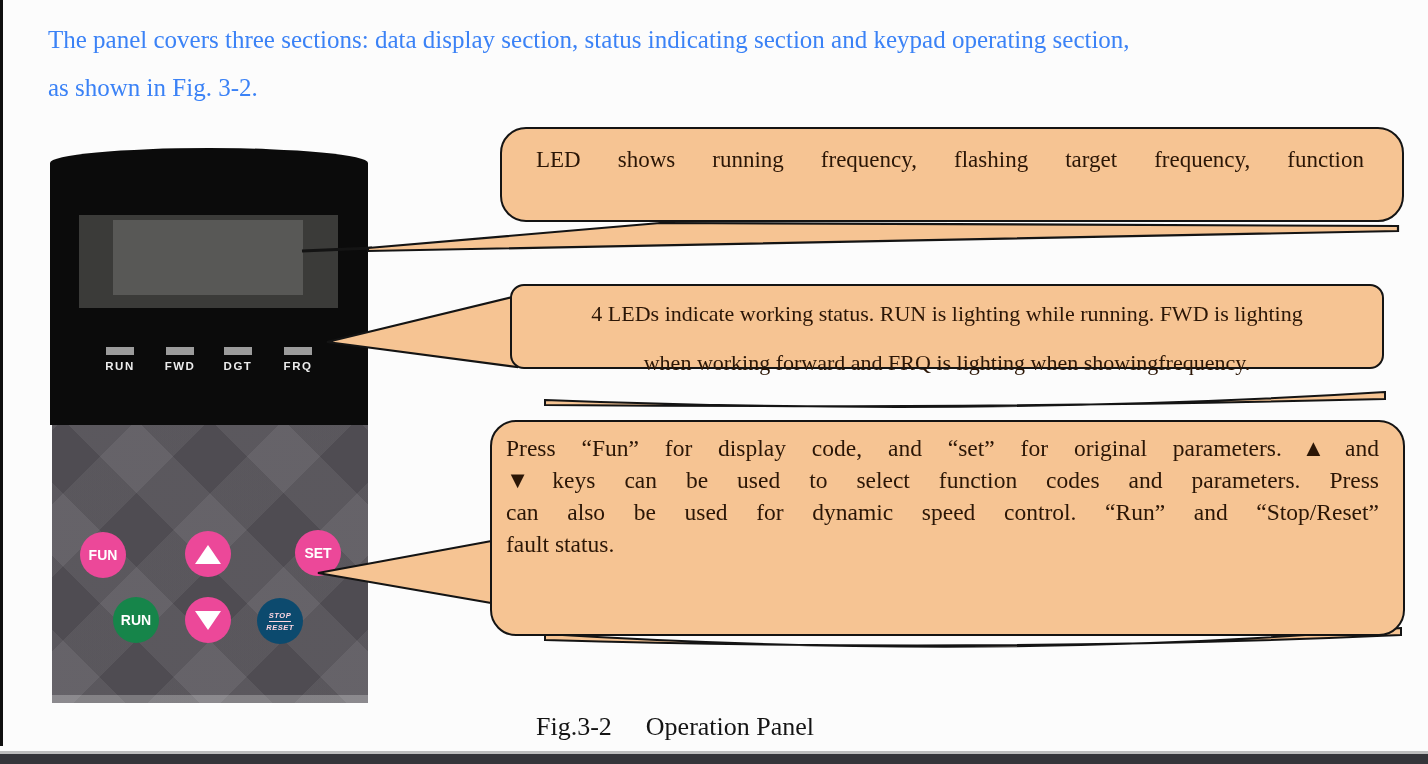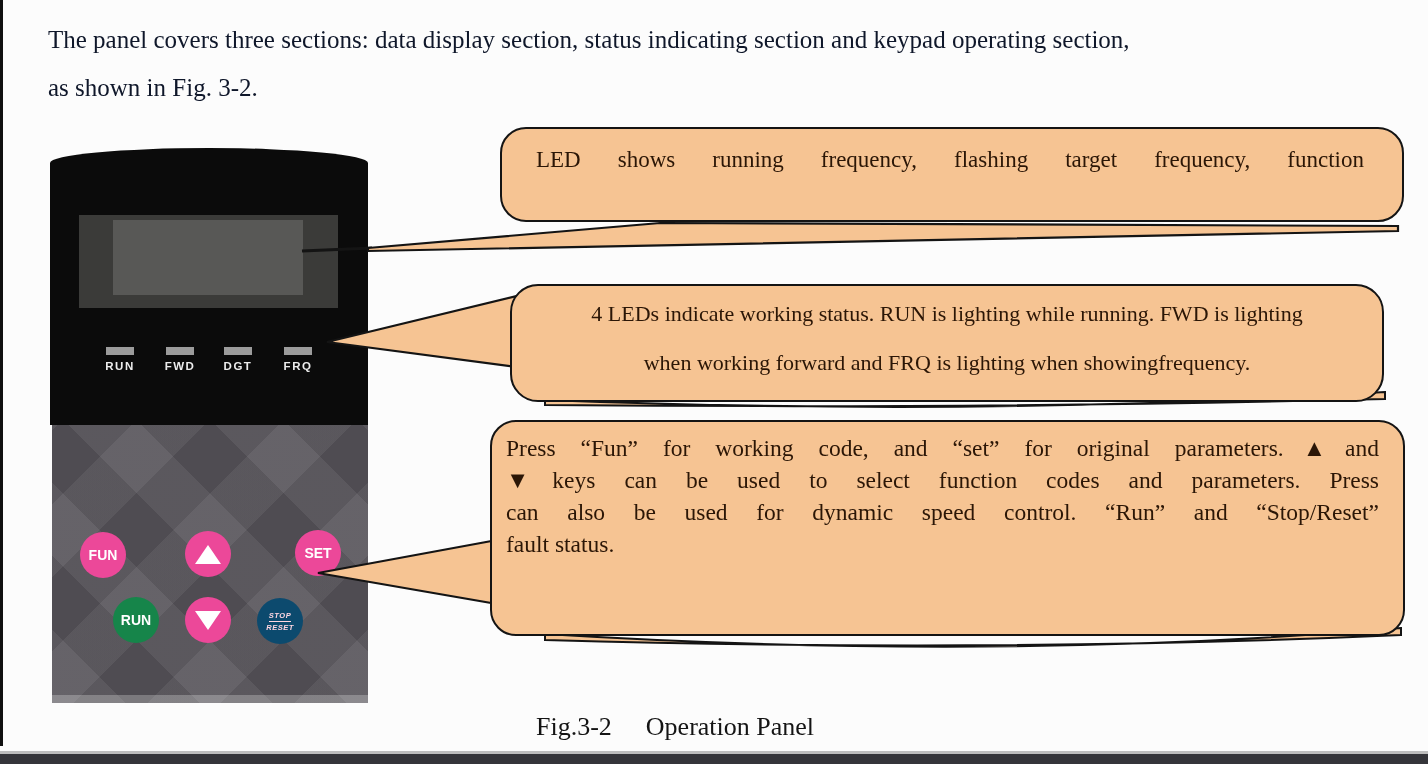--- a/index.html
+++ b/index.html
@@ -10,21 +10,21 @@
     color:#111;
   }
   .abs{position:absolute;}
 
   
   .left-rule{left:0;top:0;width:3px;height:746px;background:#101010;}
   .bottom-light{left:0;top:751px;width:1428px;height:3px;background:#bdbdbd;}
   .bottom-dark{left:0;top:754px;width:1428px;height:10px;background:#35353a;}
 
   
-  .intro-line{left:48px;font-size:25px;color:#0f172a;white-space:nowrap;}
+  .intro-line{left:48px;font-size:25px;color:#3b82f6;white-space:nowrap;}
   #intro1{top:26px;}
   #intro2{top:74px;}
 
   
   .panel-black{
     left:50px;top:148px;width:318px;height:277px;background:#0b0b0b;
     border-top-left-radius:170px 16px;border-top-right-radius:170px 16px;
   }
   .display-outer{left:79px;top:215px;width:259px;height:93px;background:#3b3b39;}
   .display-inner{left:113px;top:220px;width:190px;height:75px;background:#585856;}
@@ -71,21 +71,21 @@
   .bubble{
     background:#f6c493;border:2.5px solid #141414;
     color:#2b1606;box-sizing:border-box;
   }
   #bubble-display{
     left:500px;top:127px;width:904px;height:95px;border-radius:26px;
     padding:16px 38px 0 34px;font-size:23px;line-height:29.5px;
   }
   #bubble-display .j{text-align:justify;text-align-last:justify;}
   #bubble-status{
-    left:510px;top:284px;width:874px;height:118px;border-radius:28px;
+    left:510px;top:284px;width:874px;height:85px;border-radius:14px;
     padding:15px 12px 0 12px;font-size:22px;line-height:26px;text-align:center;
   }
   #bubble-status .l1{margin-bottom:23px;}
   #bubble-keypad{
     left:490px;top:420px;width:915px;height:216px;border-radius:26px;
     padding:10px 24px 0 14px;font-size:23.5px;line-height:32px;
   }
   #bubble-keypad .j{text-align:justify;text-align-last:justify;}
 
   
@@ -153,21 +153,21 @@
 <div class="abs bubble" id="bubble-display">
   <div class="j">LED shows running frequency, flashing target frequency, function</div>
 </div>
 
 <div class="abs bubble" id="bubble-status">
   <div class="l1">4 LEDs indicate working status. RUN is lighting while running. FWD is lighting</div>
   <div>when working forward and FRQ is lighting when showingfrequency.</div>
 </div>
 
 <div class="abs bubble" id="bubble-keypad">
-  <div class="j">Press “Fun” for working code, and “set” for original parameters.▲and</div>
+  <div class="j">Press “Fun” for display code, and “set” for original parameters.▲and</div>
   <div class="j">▼keys can be used to select function codes and parameters. Press</div>
   <div class="j">can also be used for dynamic speed control. “Run” and “Stop/Reset”</div>
   <div>fault status.</div>
 </div>
 
 <div class="abs caption">
   <span class="fig">Fig.3-2</span><span>Operation Panel</span>
 </div>
 
 <div class="abs bottom-light"></div>

